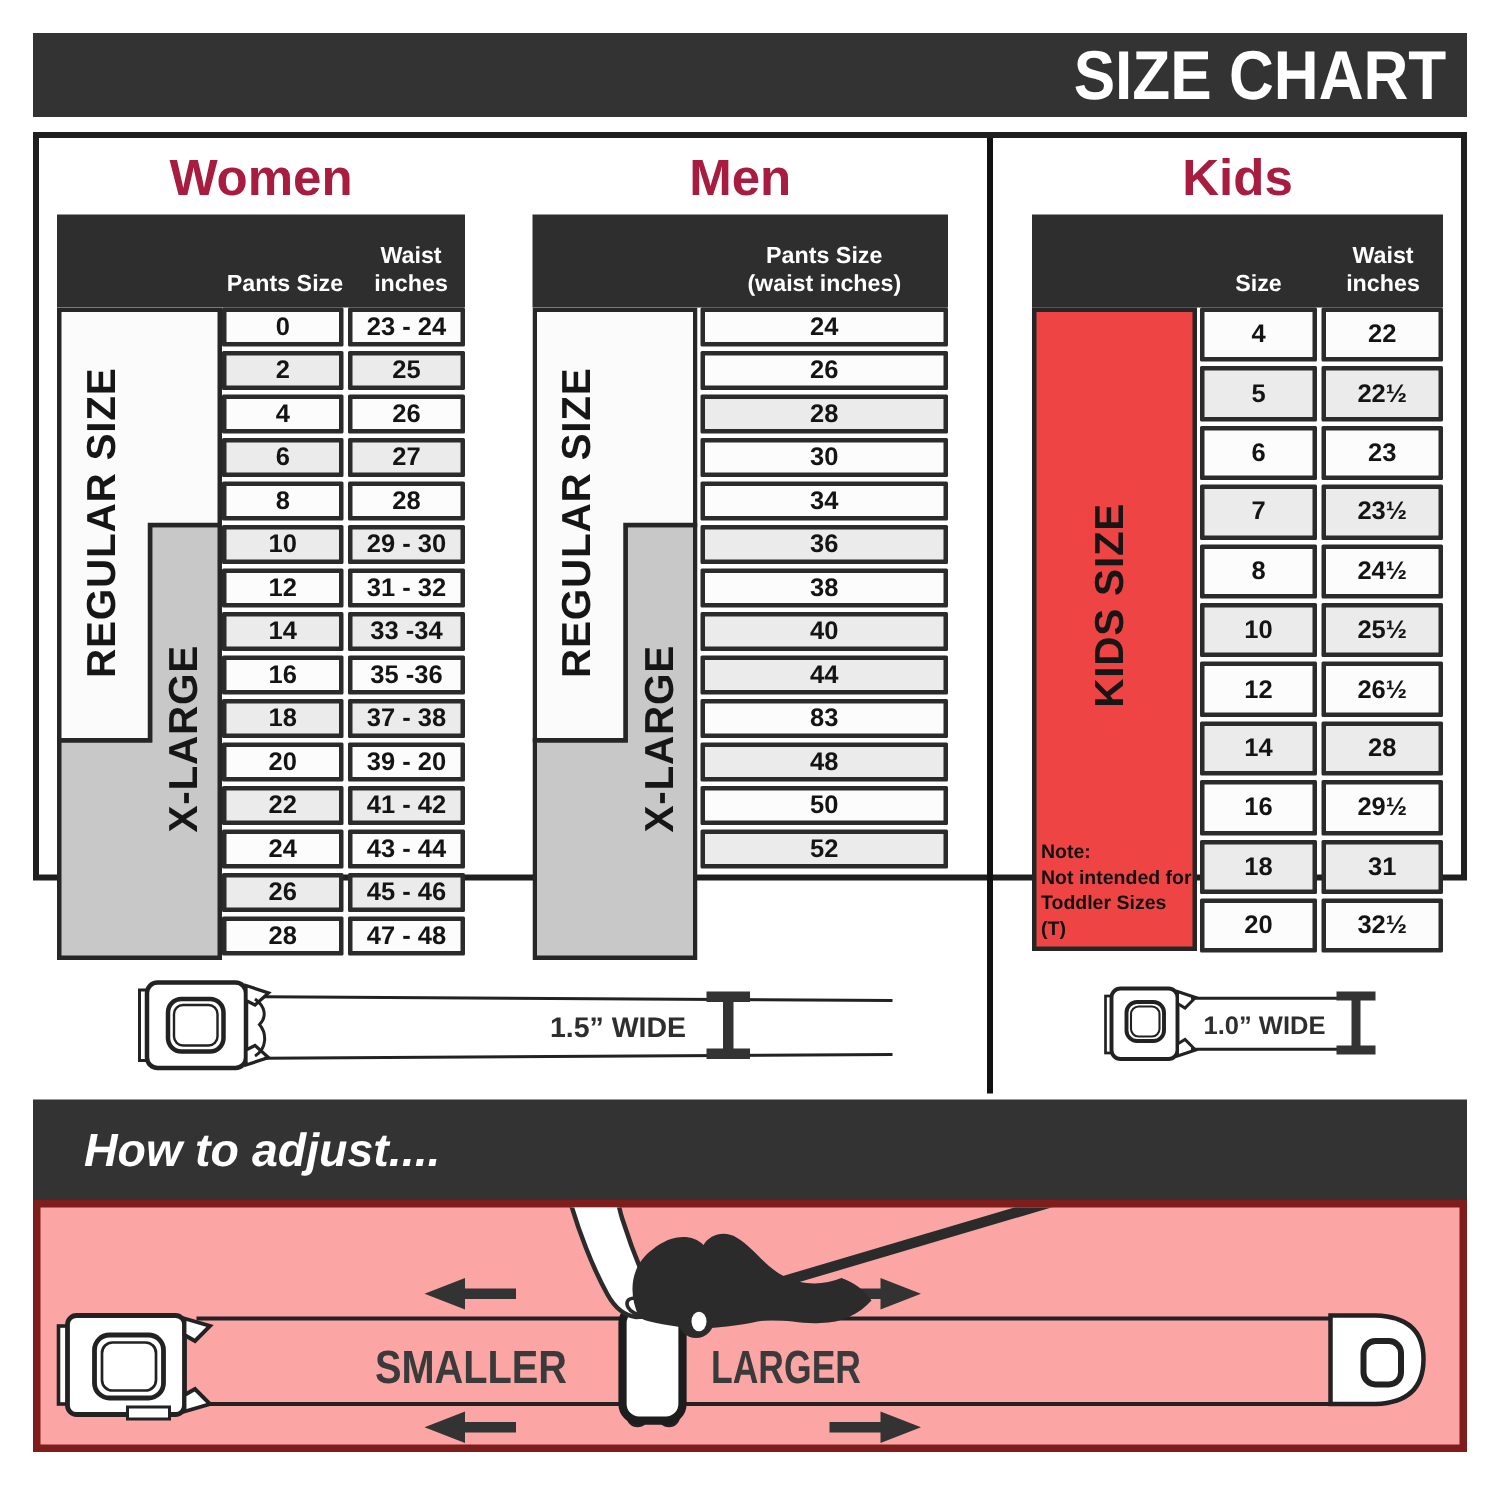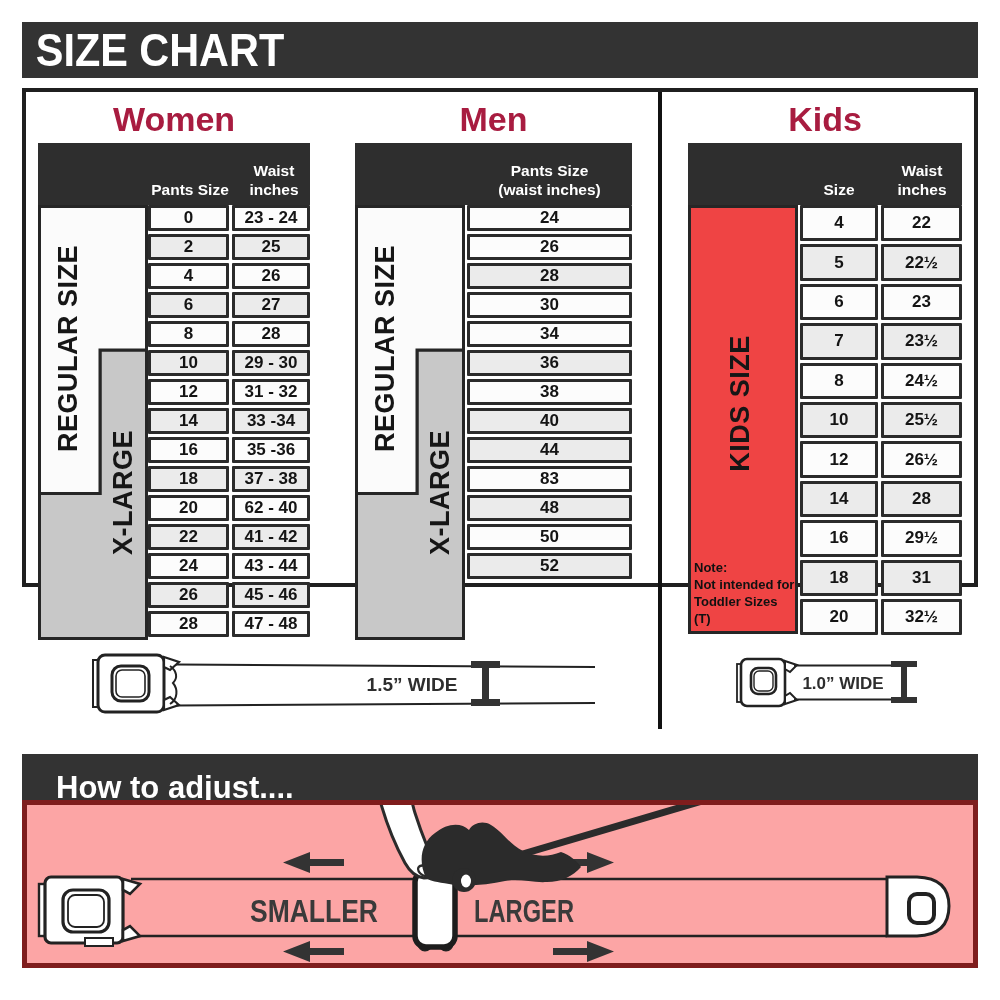--- a/index.html
+++ b/index.html
@@ -5,25 +5,25 @@
   :root{
     --accent:#A81C40; --dark:#333333; --header:#2e2e2e; --line:#262626;
     --gray:#c8c8c8; --cellw:#fcfcfc; --cellg:#ebebeb; --ink:#1d1d1d;
   }
   *{margin:0;padding:0;box-sizing:border-box;}
   body{width:1000px;height:1000px;background:#fff;position:relative;
        font-family:"Liberation Sans","DejaVu Sans",sans-serif;color:var(--ink);overflow:hidden;}
   .abs{position:absolute;}
   
   .title-banner{left:22px;top:22px;width:956px;height:56px;background:var(--dark);
-    display:flex;align-items:center;justify-content:flex-start;}
+    display:flex;align-items:center;justify-content:flex-end;}
   .title-banner span{color:#fff;font-size:46px;font-weight:700;letter-spacing:0px;
     display:inline-block;transform:scaleX(.9);}
-  .adjust-banner{left:22px;top:754px;width:956px;height:67px;background:var(--dark);
-    display:flex;align-items:center;}
+  .adjust-banner{left:22px;top:733px;width:956px;height:67px;background:var(--dark);
+    display:flex;align-items:center;font-style:italic;}
   .adjust-banner span{color:#fff;font-size:31px;font-weight:700;margin-left:34px;}
   
   .content{left:22px;top:88px;width:956px;height:499px;background:#fff;
     border:4px solid #1f1f1f;}
   .divider{left:632px;top:0;width:4px;height:637px;background:#111;}
   .section-title{top:8px;height:40px;text-align:center;font-size:34px;font-weight:700;
     color:var(--accent);}
   
   .table{position:absolute;top:51px;}
   .thead{position:absolute;left:0;top:0;background:var(--header);color:#fff;
@@ -84,21 +84,21 @@
         <div class="cell shaded">29 - 30</div>
         <div class="cell">12</div>
         <div class="cell">31 - 32</div>
         <div class="cell shaded">14</div>
         <div class="cell shaded">33 -34</div>
         <div class="cell">16</div>
         <div class="cell">35 -36</div>
         <div class="cell shaded">18</div>
         <div class="cell shaded">37 - 38</div>
         <div class="cell">20</div>
-        <div class="cell">62 - 40</div>
+        <div class="cell">39 - 20</div>
         <div class="cell shaded">22</div>
         <div class="cell shaded">41 - 42</div>
         <div class="cell">24</div>
         <div class="cell">43 - 44</div>
         <div class="cell shaded">26</div>
         <div class="cell shaded">45 - 46</div>
         <div class="cell">28</div>
         <div class="cell">47 - 48</div>
       </div>
   </div>

